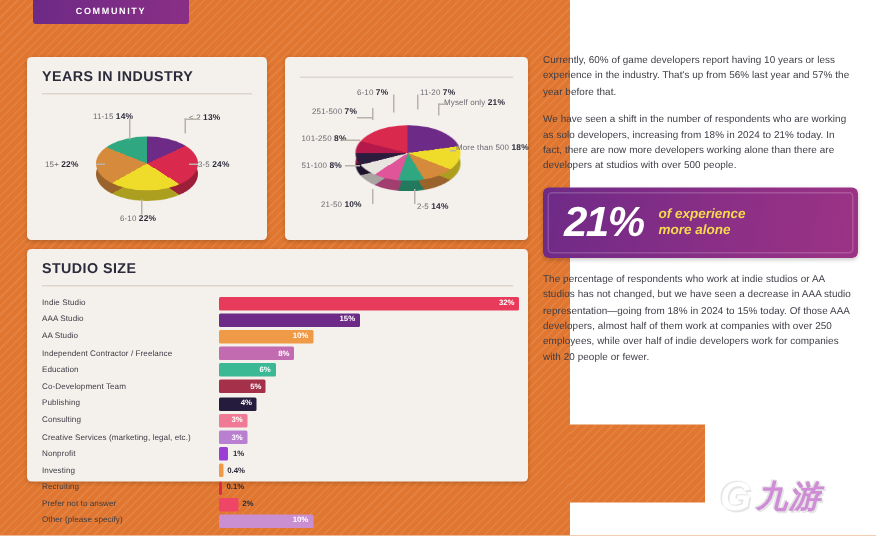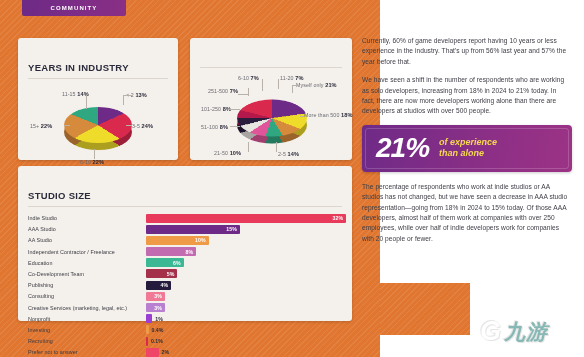--- a/index.html
+++ b/index.html
@@ -42,21 +42,21 @@
     box-shadow:0 1px 3px rgba(0,0,0,0.18);
   }
   .card-title{
     font-size:9.5px;font-weight:bold;color:#2b2b3b;letter-spacing:0.3px;
   }
   .card-rule{height:1px;background:#ddd6ce;margin-top:5px;}
 
   #card-years{left:18px;top:38px;width:160px;height:122px;}
   #card-size{left:190px;top:38px;width:162px;height:122px;}
   #card-type{left:18px;top:166px;width:334px;height:155px;}
-  .card-pad{padding:24px 10px 0 10px;}
+  .card-pad{padding:8px 10px 0 10px;}
 
   
   .pie-area{position:relative;width:100%;height:92px;}
   .pie-disc{
     position:absolute;left:0;top:0;border-radius:50%;
     transform:rotateX(58deg);
   }
   .pie-side{
     position:absolute;left:0;border-radius:50%;
     transform:rotateX(58deg);filter:brightness(0.72);
@@ -122,21 +122,21 @@
   .watermark{
     position:absolute;right:8px;bottom:6px;width:96px;height:40px;
     display:flex;align-items:center;gap:3px;opacity:0.5;
   }
   .wm-mark{
     font-size:27px;color:#ffffff;font-weight:bold;line-height:1;
     text-shadow:0 0 1px #b9b9b9, 1px 1px 0 #cfcfcf,-1px -1px 0 #cfcfcf;
     font-style:italic;
   }
   .wm-cn{
-    font-size:21px;color:#0f766e;font-weight:bold;line-height:1;
+    font-size:21px;color:#a21caf;font-weight:bold;line-height:1;
     text-shadow:0 0 1px #b9b9b9, 1px 1px 0 #cfcfcf,-1px -1px 0 #cfcfcf;
     font-style:italic;letter-spacing:1px;text-align:center;
   }
 </style>
 </head>
 <body>
 
 <div id="root">
 
   <div class="orange-bg2"></div>
@@ -316,21 +316,21 @@
   </div>
 
   <div class="rcol">
     <div class="para">Currently, 60% of game developers report having 10 years or less experience in the industry. That's up from 56% last year and 57% the year before that.</div>
     <div class="para">We have seen a shift in the number of respondents who are working as solo developers, increasing from 18% in 2024 to 21% today. In fact, there are now more developers working alone than there are developers at studios with over 500 people.</div>
 
     <div class="callout">
       <div class="callout-num">21%</div>
       <div class="callout-txt">
         <div>of experience</div>
-        <div>than alone</div>
+        <div>more alone</div>
       </div>
     </div>
 
     <div class="para">The percentage of respondents who work at indie studios or AA studios has not changed, but we have seen a decrease in AAA studio representation—going from 18% in 2024 to 15% today. Of those AAA developers, almost half of them work at companies with over 250 employees, while over half of indie developers work for companies with 20 people or fewer.</div>
   </div>
 
   <div class="watermark">
     <div class="wm-mark">G</div>
     <div class="wm-cn">九游</div>
   </div>

